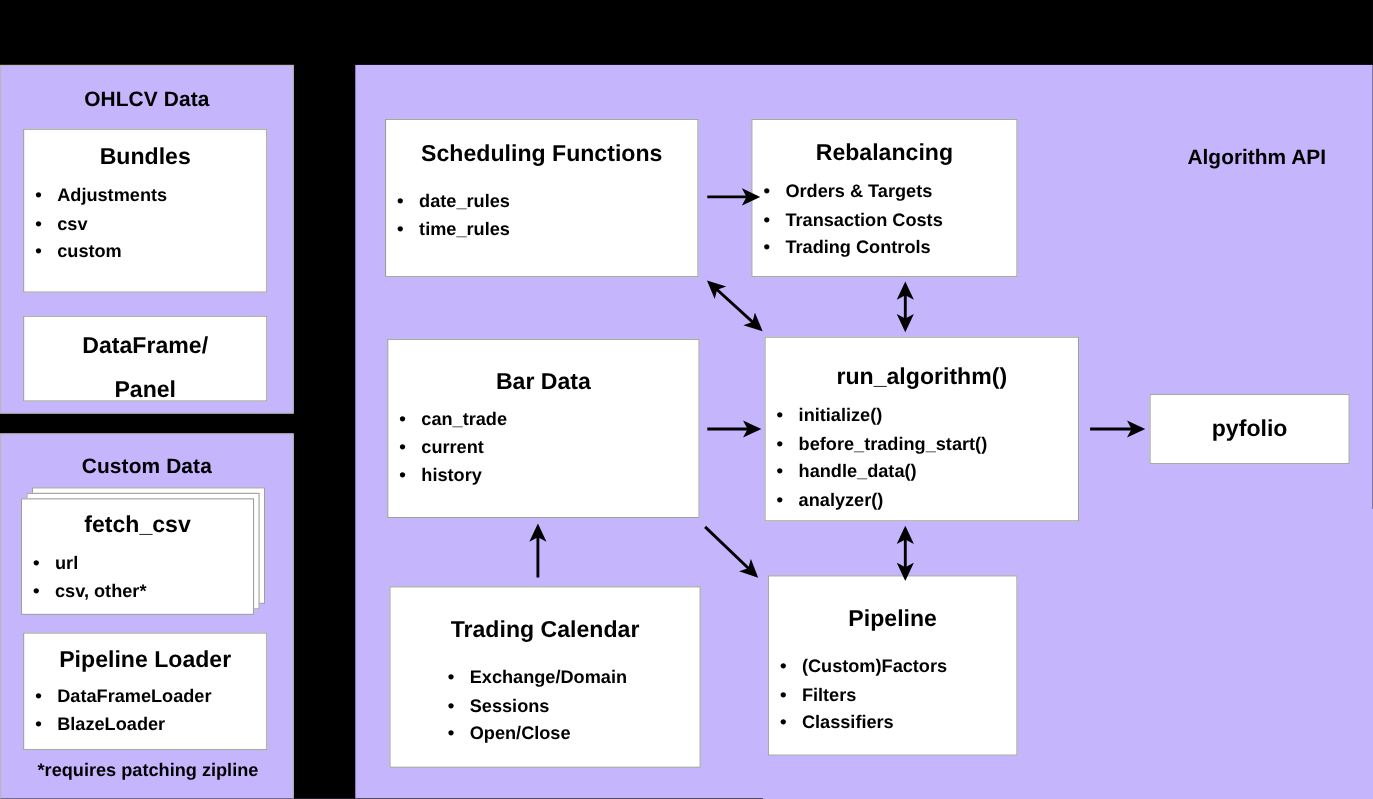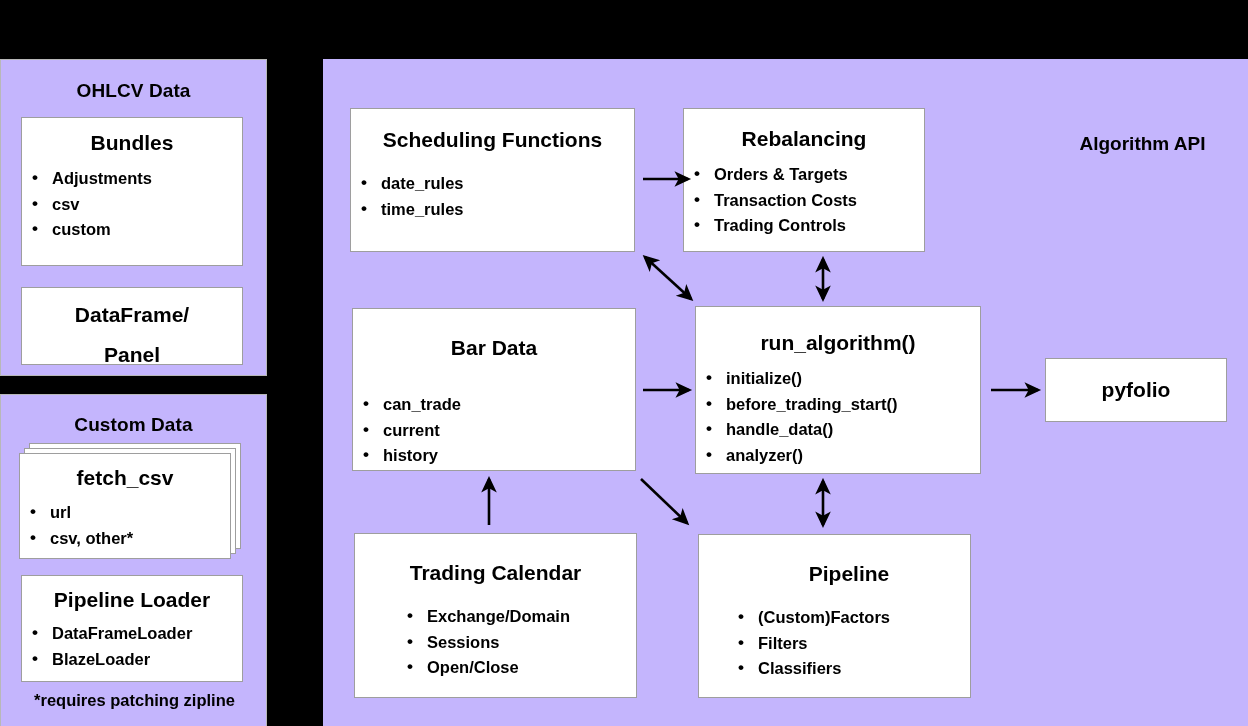--- a/index.html
+++ b/index.html
@@ -116,29 +116,29 @@
     font-size: 19px;
     color: #000;
   }
 
   
   #sched-card   { left: 27px;  top: 49px;  width: 285px; height: 144px; }
   #rebal-card   { left: 360px; top: 49px;  width: 242px; height: 144px; }
   #bardata-card { left: 29px;  top: 249px; width: 284px; height: 163px; }
   #runalgo-card { left: 372px; top: 247px; width: 286px; height: 168px; }
   #tradecal-card{ left: 31px;  top: 474px; width: 283px; height: 165px; }
-  #pipeline-card{ left: 375px; top: 475px; width: 273px; height: 164px; padding-left: 29px; }
+  #pipeline-card{ left: 375px; top: 464px; width: 227px; height: 164px; }
   #pyfolio-card { left: 722px; top: 299px; width: 182px; height: 64px; }
 
   #sched-card .card-title   { margin-top: 18px; }
   #sched-card ul.bullets    { margin-top: 18px; }
   #rebal-card .card-title   { margin-top: 17px; }
   #rebal-card ul.bullets    { margin-top: 10px; }
   #bardata-card .card-title { margin-top: 26px; }
-  #bardata-card ul.bullets  { margin-top: 31px; }
+  #bardata-card ul.bullets  { margin-top: 8px; }
   #runalgo-card .card-title { margin-top: 23px; }
   #runalgo-card ul.bullets  { margin-top: 10px; }
   #tradecal-card .card-title{ margin-top: 26px; }
   #tradecal-card ul.bullets { margin-top: 18px; padding-left: 42px; }
   #pipeline-card .card-title{ margin-top: 26px; }
   #pipeline-card ul.bullets { margin-top: 18px; }
   #pyfolio-card .card-title { margin-top: 18px; }
 
   .arrow-svg {
     position: absolute;

